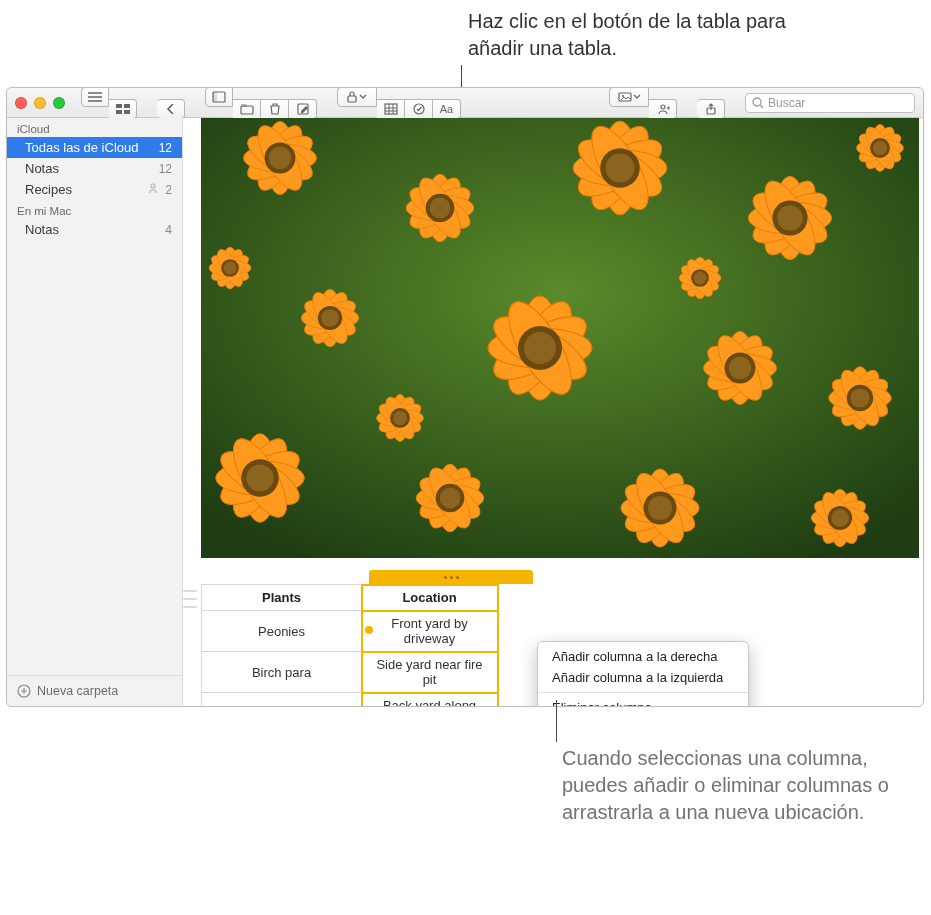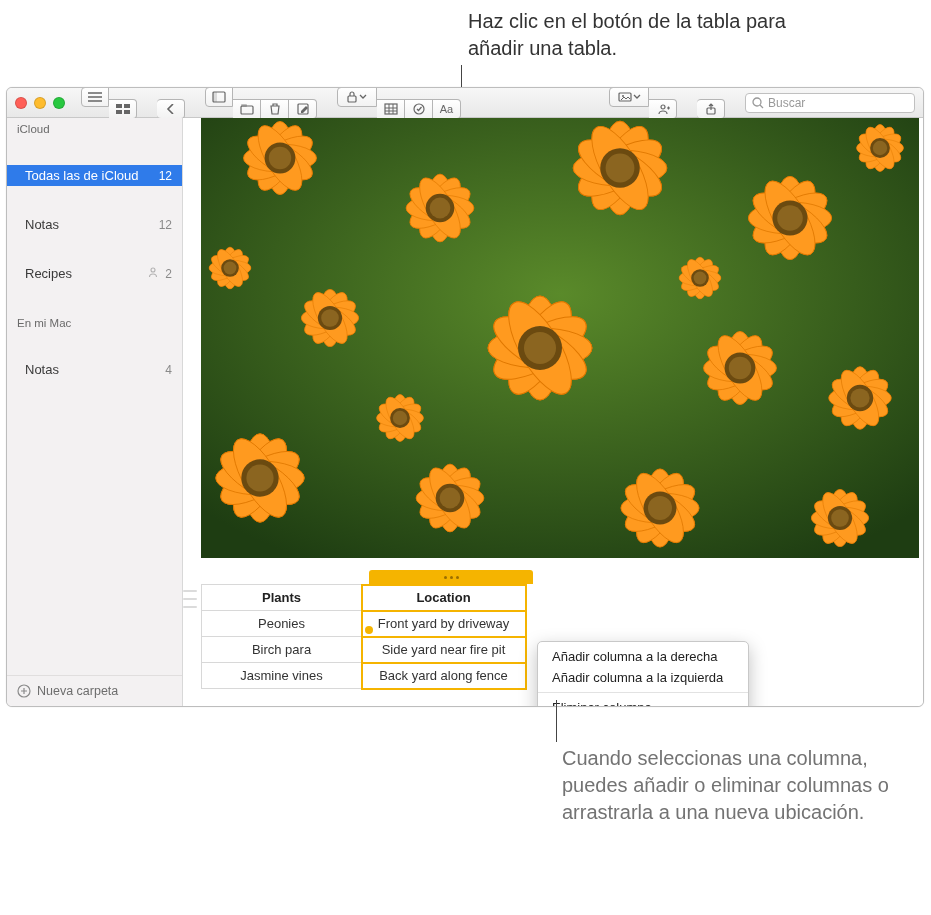--- a/index.html
+++ b/index.html
@@ -21,21 +21,21 @@
   .tb-btn { height: 20px; min-width: 28px; background: linear-gradient(#ffffff,#f2f2f2); border: 1px solid #b5b5b5; display: flex; align-items: center; justify-content: center; color: #555; font-size: 11px; }
   .tb-btn:first-child { border-radius: 4px 0 0 4px; }
   .tb-btn:last-child { border-radius: 0 4px 4px 0; }
   .tb-btn:not(:first-child) { border-left: none; margin-top: 12px; }
   .tb-btn.solo { border-radius: 4px; }
   .tb-gap { width: 8px; }
   .flex-spacer { flex: 1; }
   .search { height: 20px; width: 170px; background: #fff; border: 1px solid #c0c0c0; border-radius: 4px; display: flex; align-items: center; padding: 0 6px; color: #999; gap: 4px; font-size: 12px; }
 
   .body { display: flex; height: calc(100% - 30px); }
-  .sidebar { width: 176px; background: #f3f1f2; border-right: 1px solid #d8d8d8; display: flex; flex-direction: column; font-size: 13px; color: #3a3a3a; gap: 28px; }
+  .sidebar { width: 176px; background: #f3f1f2; border-right: 1px solid #d8d8d8; display: flex; flex-direction: column; font-size: 13px; color: #3a3a3a; }
   .sb-section { padding: 5px 10px 2px 10px; font-size: 11.5px; color: #6a6a6a; }
   .sb-item { display: flex; align-items: center; padding: 3px 10px 3px 18px; justify-content: space-between; }
   .sb-item.sel { background: #2f7bea; color: #fff; }
   .sb-item .count { font-size: 12px; }
   .sb-item .shared { font-size: 12px; opacity: .6; margin-left: auto; margin-right: 6px; }
   .sb-footer { margin-top: auto; padding: 8px 10px; border-top: 1px solid #e0dede; color: #6d6d6d; font-size: 12.5px; display: flex; align-items: flex-start; gap: 6px; }
 
   .content { flex: 1; background: #fff; position: relative; overflow: hidden; }
 
   .photo { position: absolute; left: 18px; top: 0; right: 4px; height: 440px; overflow: hidden; }
@@ -286,21 +286,21 @@
           </div>
         <div class="col-tab">
             <span></span>
             <span></span>
             <span></span>
           </div>
         <table class="ntable">
           <tbody>
               <tr>
             <th style="width:160px">Plants</th>
-            <th style="width:164px" class="sel-border">Location</th>
+            <th style="width:136px" class="sel-border">Location</th>
           </tr>
           <tr>
             <td>Peonies</td>
             <td class="sel-border">Front yard by driveway</td>
           </tr>
           <tr>
             <td>Birch para</td>
             <td class="sel-border">Side yard near fire pit</td>
           </tr>
           <tr>

